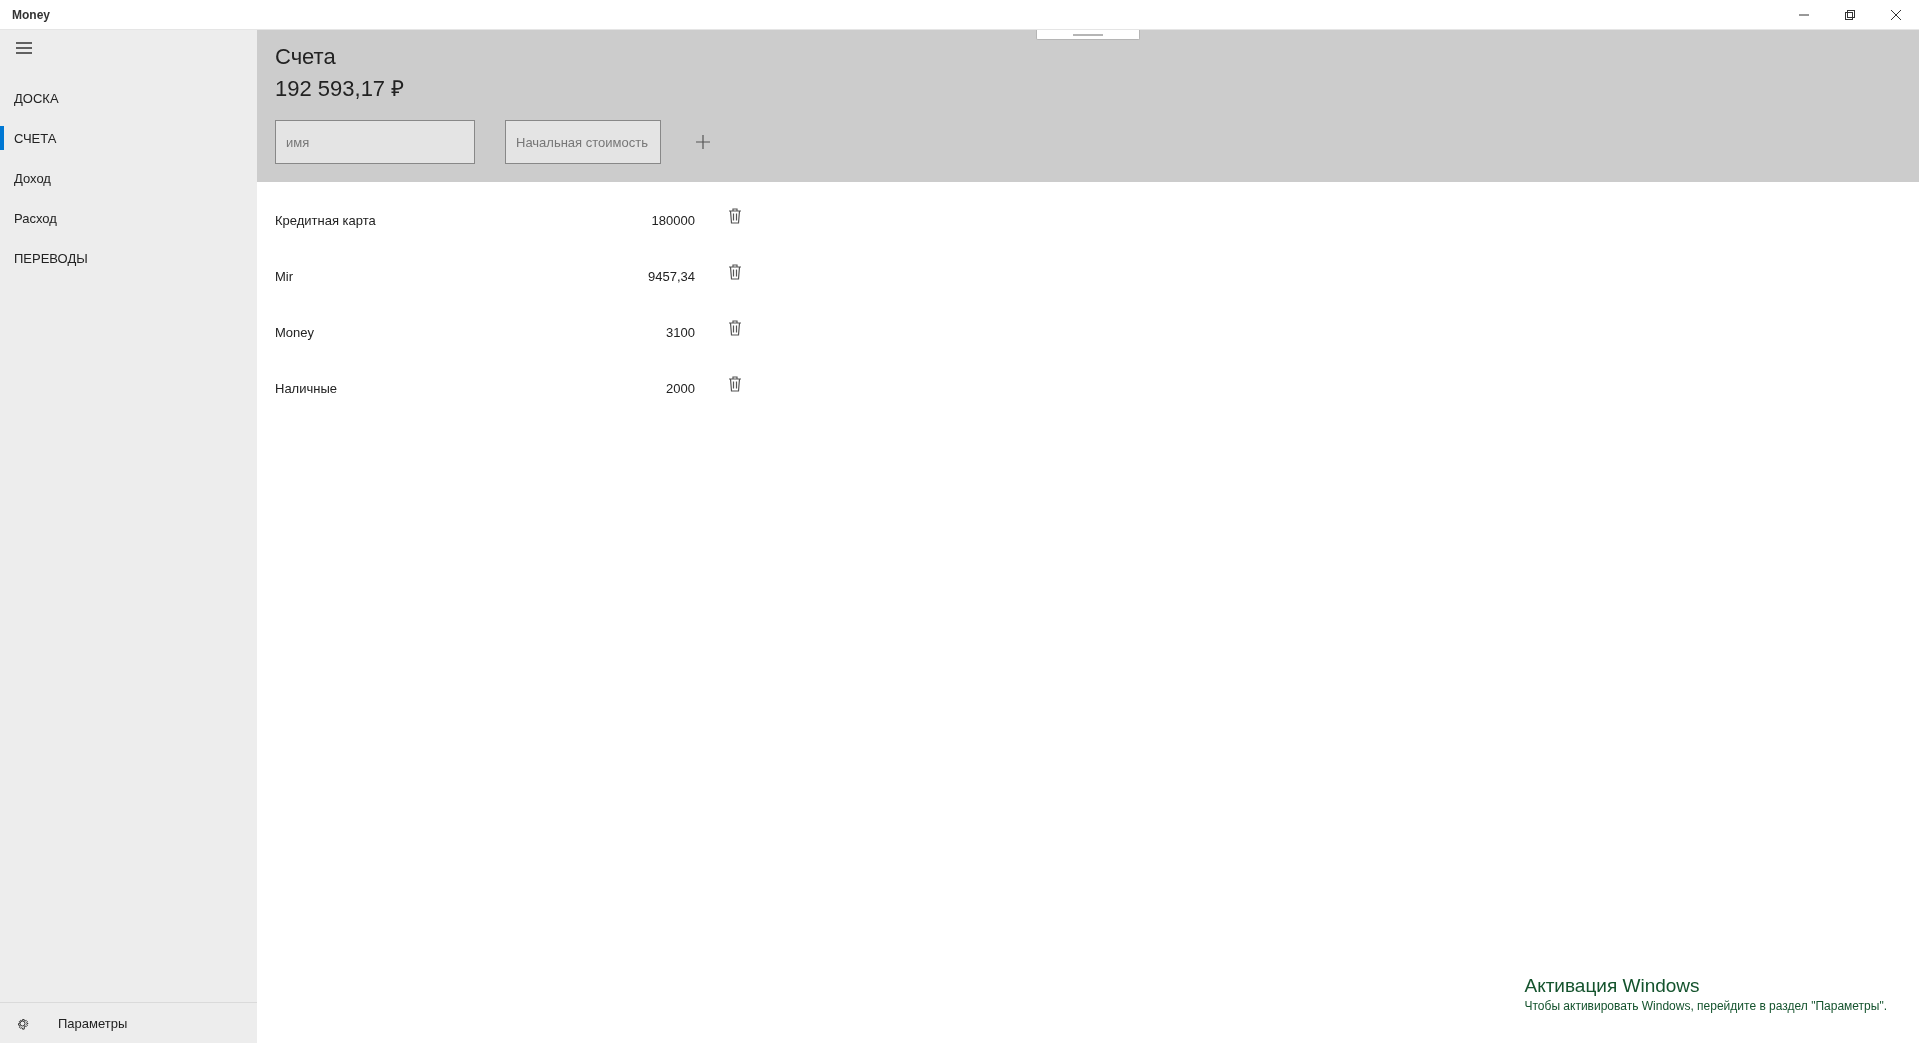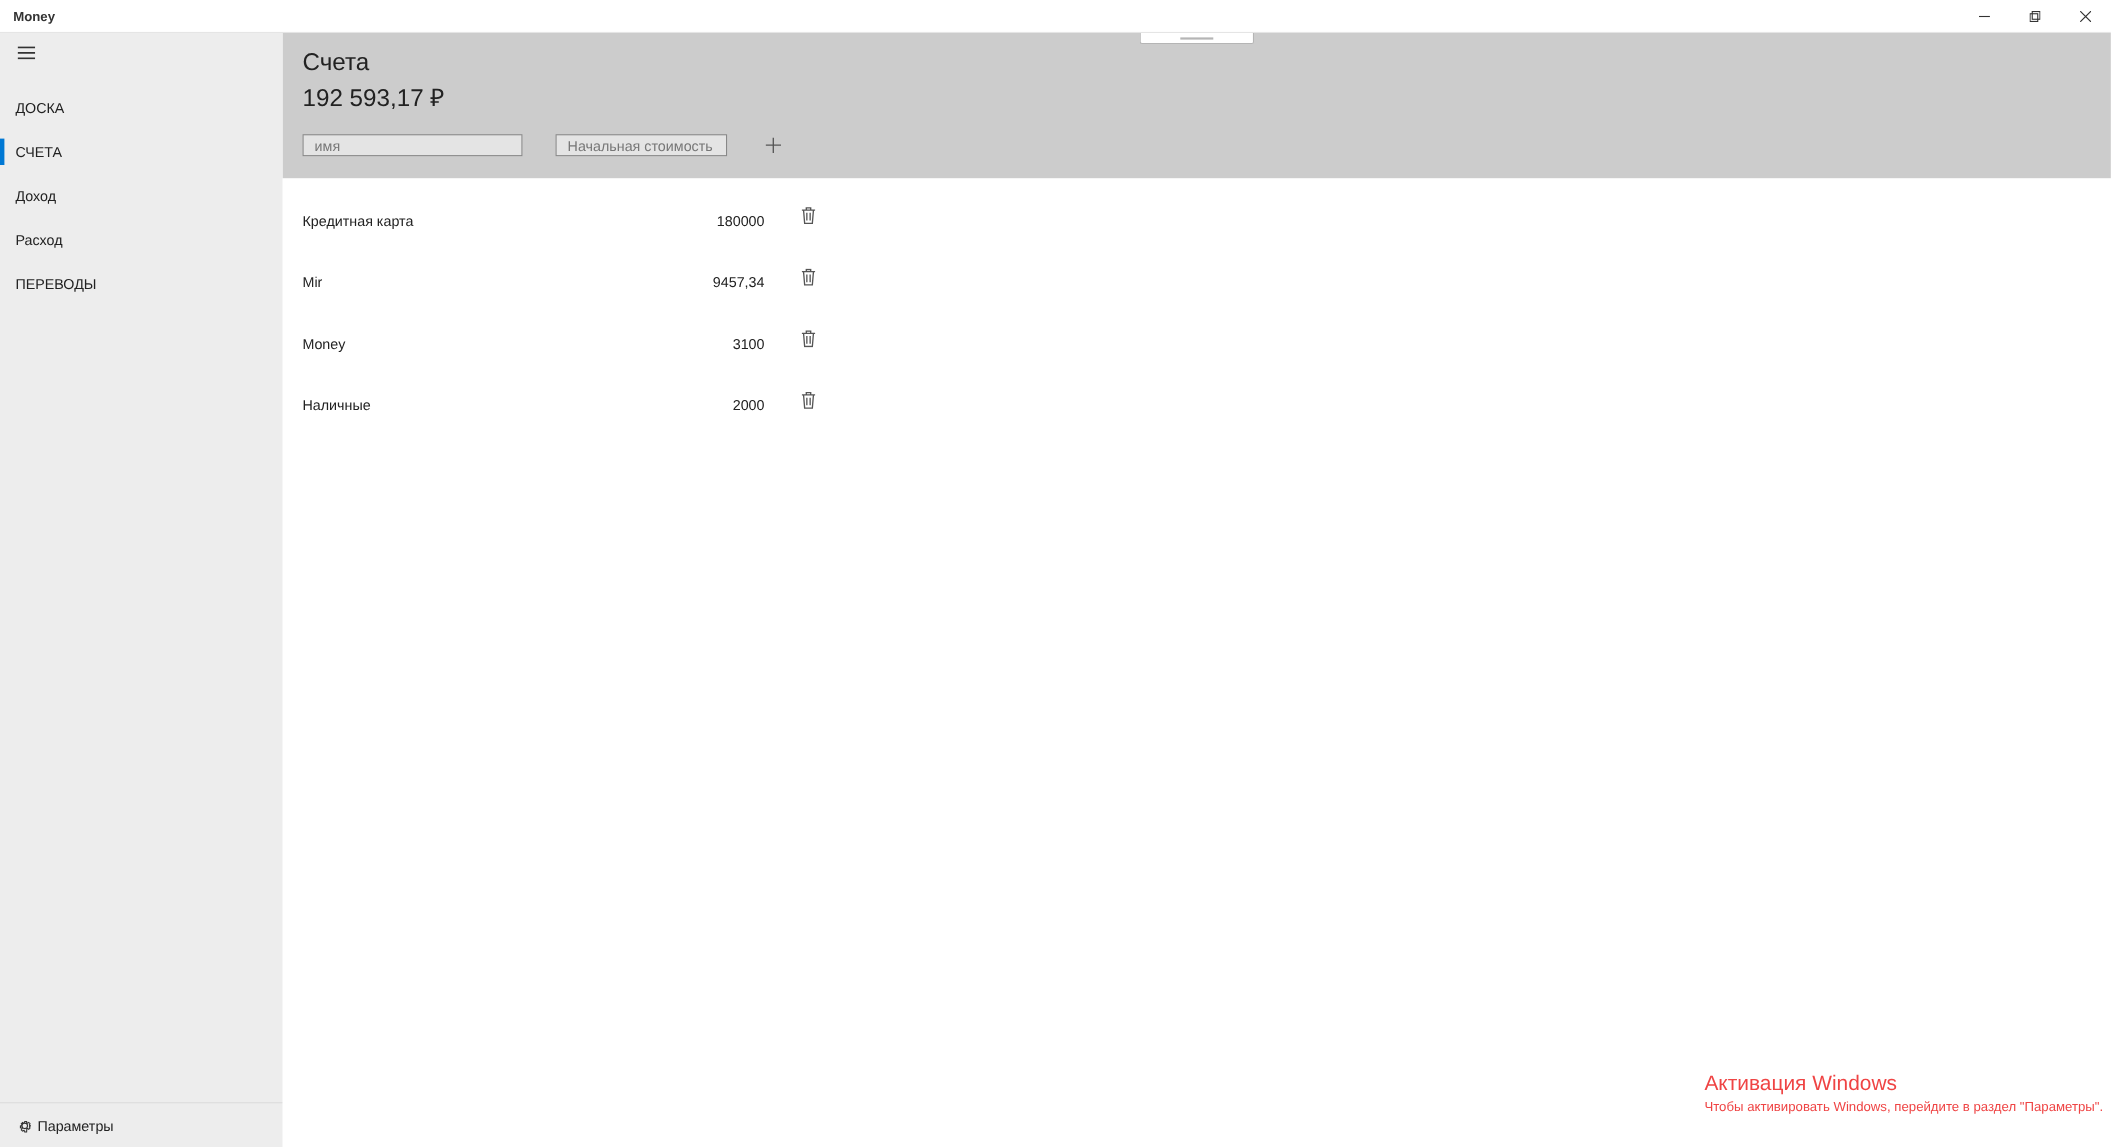--- a/index.html
+++ b/index.html
@@ -79,21 +79,21 @@
     top: 8px;
     bottom: 8px;
     width: 4px;
     background: #0078d4;
   }
   .sidebar .bottom {
     margin-top: auto;
     border-top: 1px solid rgba(0,0,0,0.08);
   }
   .sidebar .bottom .nav-item {
-    gap: 4px;
+    gap: 28px;
   }
   .sidebar .gear-ico {
     width: 16px;
     height: 16px;
     display: flex;
     align-items: center;
     justify-content: center;
   }
 
   
@@ -140,21 +140,21 @@
     margin-top: 2px;
   }
 
   .inputs-row {
     display: flex;
     align-items: center;
     gap: 30px;
     margin-top: 18px;
   }
   .inputs-row input {
-    height: 20px;
+    height: 44px;
     border: 1px solid #888;
     background: #e4e4e4;
     padding: 0 10px;
     font-size: 13px;
     font-family: inherit;
     color: #333;
     outline: none;
   }
   .inputs-row input::placeholder { color: #777; }
 
@@ -192,24 +192,24 @@
     width: 80px;
     display: flex;
     justify-content: center;
     color: #555;
     margin-top:-8px;
   }
 
   
   .watermark {
     position: absolute;
-    right: 7px;
+    right: 32px;
     bottom: 30px;
     text-align: left;
-    color: #ef4444;
+    color: #14532d;
     pointer-events: none;
   }
   .watermark .wm-title { font-size: 19px; }
   .watermark .wm-sub { font-size: 12px; margin-top:2px;}
 
 </style>
 </head>
 <body>
 
 <div class="titlebar">

